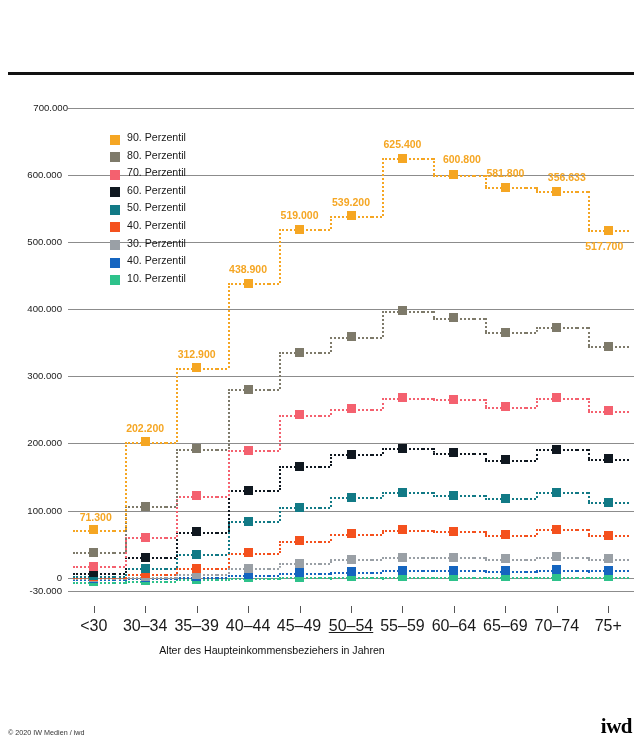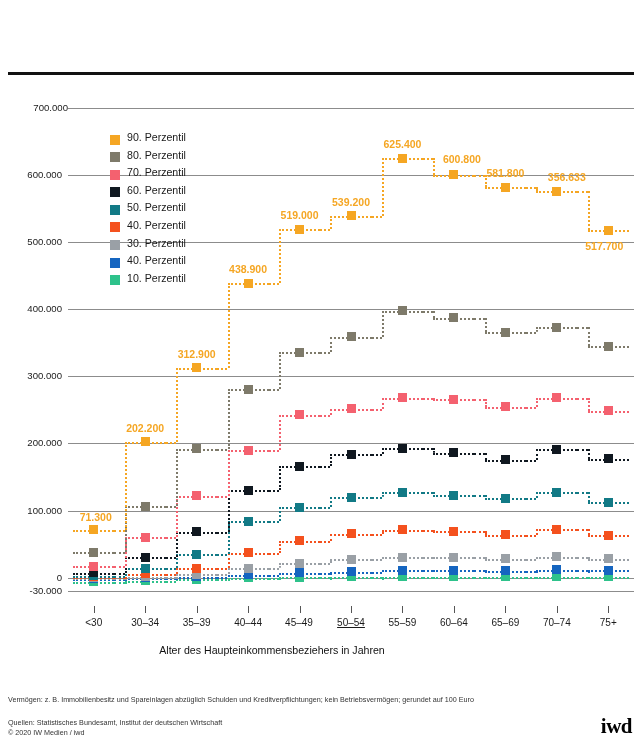--- a/index.html
+++ b/index.html
@@ -77,21 +77,21 @@
     position: absolute; left: 17px; top: 0;
     font-size: 10.6px; color: #1a1a1a; white-space: nowrap;
   }
 
   
   .xtickmark {
     position: absolute; width: 1px; height: 7px;
     background: #555; top: 606px;
   }
   .xtlab {
-    position: absolute; top: 617px; font-size: 10px;
+    position: absolute; top: 617px; font-size: 16px;
     color: #1a1a1a; text-align: right; transform: translateX(-50%);
     white-space: nowrap;
   }
   .xaxis-title {
     position: absolute; top: 644px; width: 544px; text-align: center;
     font-size: 10.6px; color: #111;
   }
 
   
   .fnote {
@@ -555,22 +555,20 @@
         <span class="lg-tx">40. Perzentil</span>
       </div>
       <div class="lg-row">
         <span class="lg-sw" style="background: rgb(46, 194, 139);"></span>
         <span class="lg-tx">10. Perzentil</span>
       </div>
     </div>
 
   <div class="xaxis-title">Alter des Haupteinkommensbeziehers in Jahren</div>
 
-  <div class="fnote">Vermögen: z. B. Immobilienbesitz und Spareinlagen abzüglich Schulden und Kreditverpflichtungen; kein Betriebsvermögen; gerundet auf 100 Euro</div>
-  <div class="fsrc1">Quellen: Statistisches Bundesamt, Institut der deutschen Wirtschaft</div>
   <div class="fsrc2">© 2020 IW Medien / iwd</div>
   <div class="brand">iwd</div>
 
 <div class="ytlab" style="left: 4px; top: 585px;">-30.000</div>
     <div class="ytlab" style="left: 4px; top: 571.583px;">0</div>
     <div class="ytlab" style="left: 4px; top: 504.5px;">100.000</div>
     <div class="ytlab" style="left: 4px; top: 437.417px;">200.000</div>
     <div class="ytlab" style="left: 4px; top: 370.333px;">300.000</div>
     <div class="ytlab" style="left: 4px; top: 303.25px;">400.000</div>
     <div class="ytlab" style="left: 4px; top: 236.167px;">500.000</div>

